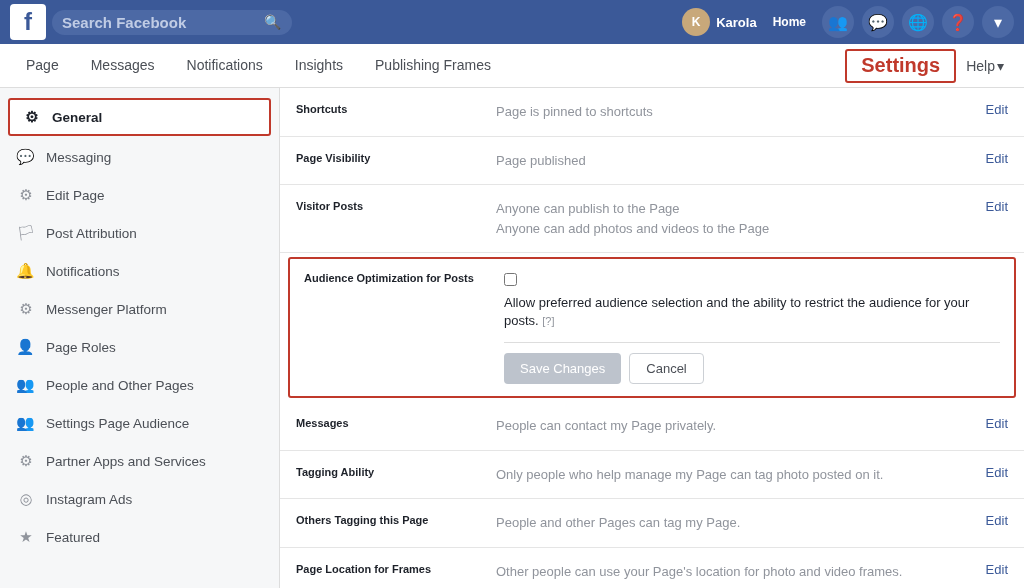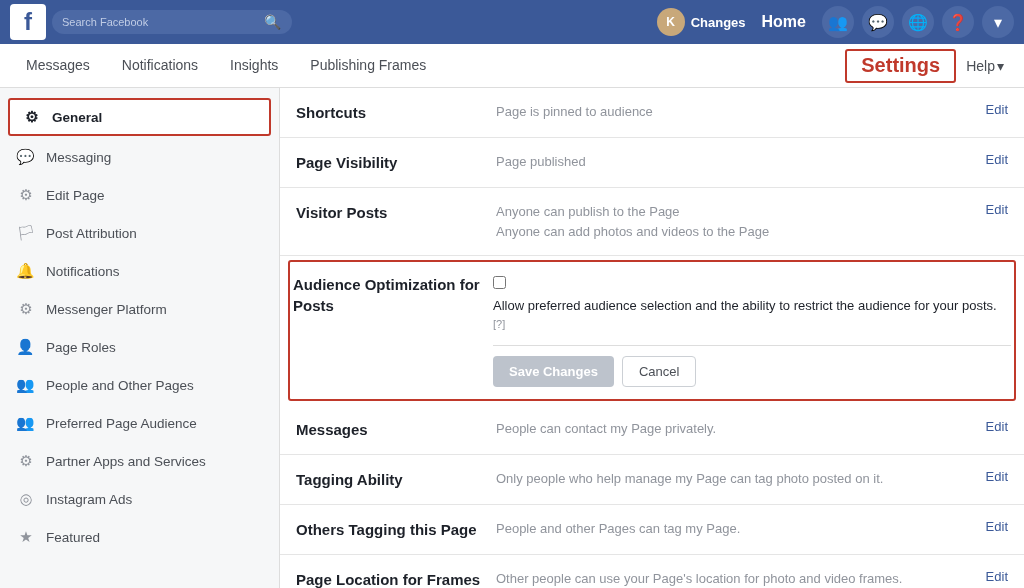--- a/index.html
+++ b/index.html
@@ -35,22 +35,23 @@
       border-radius: 20px;
       padding: 4px 10px;
       width: 240px;
       margin-right: auto;
     }
     .search-bar input {
       background: transparent;
       border: none;
       outline: none;
       color: #fff;
-      font-size: 11px;
+      font-size: 15px;
       width: 100%;
+      font-weight: bold;
     }
     .search-bar input::placeholder { color: #c0cce5; }
     .search-icon-top { color: #c0cce5; font-size: 14px; margin-left: 4px; }
     .nav-right {
       display: flex;
       align-items: center;
       gap: 8px;
       margin-left: auto;
     }
     .user-info {
@@ -177,27 +178,27 @@
     .setting-row {
       display: flex;
       align-items: flex-start;
       padding: 14px 16px;
       border-bottom: 1px solid #e5e5e5;
     }
     .setting-row.highlighted {
       border: 2px solid #c0392b;
       margin: 4px 8px;
       border-radius: 3px;
-      padding: 12px 3px;
+      padding: 12px 14px;
     }
     .setting-label {
       width: 200px;
       flex-shrink: 0;
       font-weight: 600;
-      font-size: 15px;
+      font-size: 11px;
       color: #1d2129;
       padding-right: 12px;
       line-height: 1.4;
     }
     .setting-value {
       flex: 1;
       font-size: 13px;
       color: #90949c;
       line-height: 1.5;
     }
@@ -238,21 +239,21 @@
       gap: 8px;
       margin-top: 4px;
     }
     .btn-save {
       background: #bdc3cc;
       color: #fff;
       border: none;
       padding: 7px 16px;
       border-radius: 4px;
       font-size: 13px;
-      font-weight: 700;
+      font-weight: 400;
       cursor: pointer;
     }
     .btn-cancel {
       background: #fff;
       color: #4b4f56;
       border: 1px solid #ccd0d5;
       padding: 7px 16px;
       border-radius: 4px;
       font-size: 13px;
       cursor: pointer;
@@ -270,32 +271,33 @@
 
 <div class="top-nav">
   <div class="fb-logo">f</div>
   <div class="search-bar">
     <input type="text" placeholder="Search Facebook" style="">
     <span class="search-icon-top">🔍</span>
   </div>
   <div class="nav-right">
     <div class="user-info">
       <div class="user-avatar">K</div>
-      <span>Changes</span>
-    </div>
-    <span style="color:#fff;font-size:16px;font-weight:600;cursor:pointer;padding:0 8px;">Home</span>
+      <span>Karola</span>
+    </div>
+    <span style="color:#fff;font-size:12px;font-weight:600;cursor:pointer;padding:0 8px;">Home</span>
     <div class="nav-icon-btn">👥</div>
     <div class="nav-icon-btn">💬</div>
     <div class="nav-icon-btn">🌐</div>
     <div class="nav-icon-btn">❓</div>
     <div class="nav-icon-btn">▾</div>
   </div>
 </div>
 
 <div class="page-nav">
+  <div class="page-nav-item">Page</div>
   <div class="page-nav-item">Messages</div>
   <div class="page-nav-item">Notifications</div>
   <div class="page-nav-item">Insights</div>
   <div class="page-nav-item">Publishing Frames</div>
   <div style="flex:1"></div>
   <div class="page-nav-settings">Settings</div>
   <div class="page-nav-help">
     <span>Help</span>
     <span>▾</span>
   </div>
@@ -331,41 +333,41 @@
     <div class="sidebar-item">
       <span class="icon">👤</span>
       <span>Page Roles</span>
     </div>
     <div class="sidebar-item">
       <span class="icon">👥</span>
       <span>People and Other Pages</span>
     </div>
     <div class="sidebar-item">
       <span class="icon">👥</span>
-      <span>Preferred Page Audience</span>
+      <span>Settings Page Audience</span>
     </div>
     <div class="sidebar-item">
       <span class="icon">⚙</span>
       <span>Partner Apps and Services</span>
     </div>
     <div class="sidebar-item">
       <span class="icon">◎</span>
       <span>Instagram Ads</span>
     </div>
     <div class="sidebar-item">
       <span class="icon">★</span>
       <span>Featured</span>
     </div>
   </div>
 
   <div class="content">
 
     <div class="setting-row">
       <div class="setting-label">Shortcuts</div>
-      <div class="setting-value">Page is pinned to audience</div>
+      <div class="setting-value">Page is pinned to shortcuts</div>
       <div class="setting-edit">Edit</div>
     </div>
 
     <div class="setting-row">
       <div class="setting-label">Page Visibility</div>
       <div class="setting-value">Page published</div>
       <div class="setting-edit">Edit</div>
     </div>
 
     <div class="setting-row">

